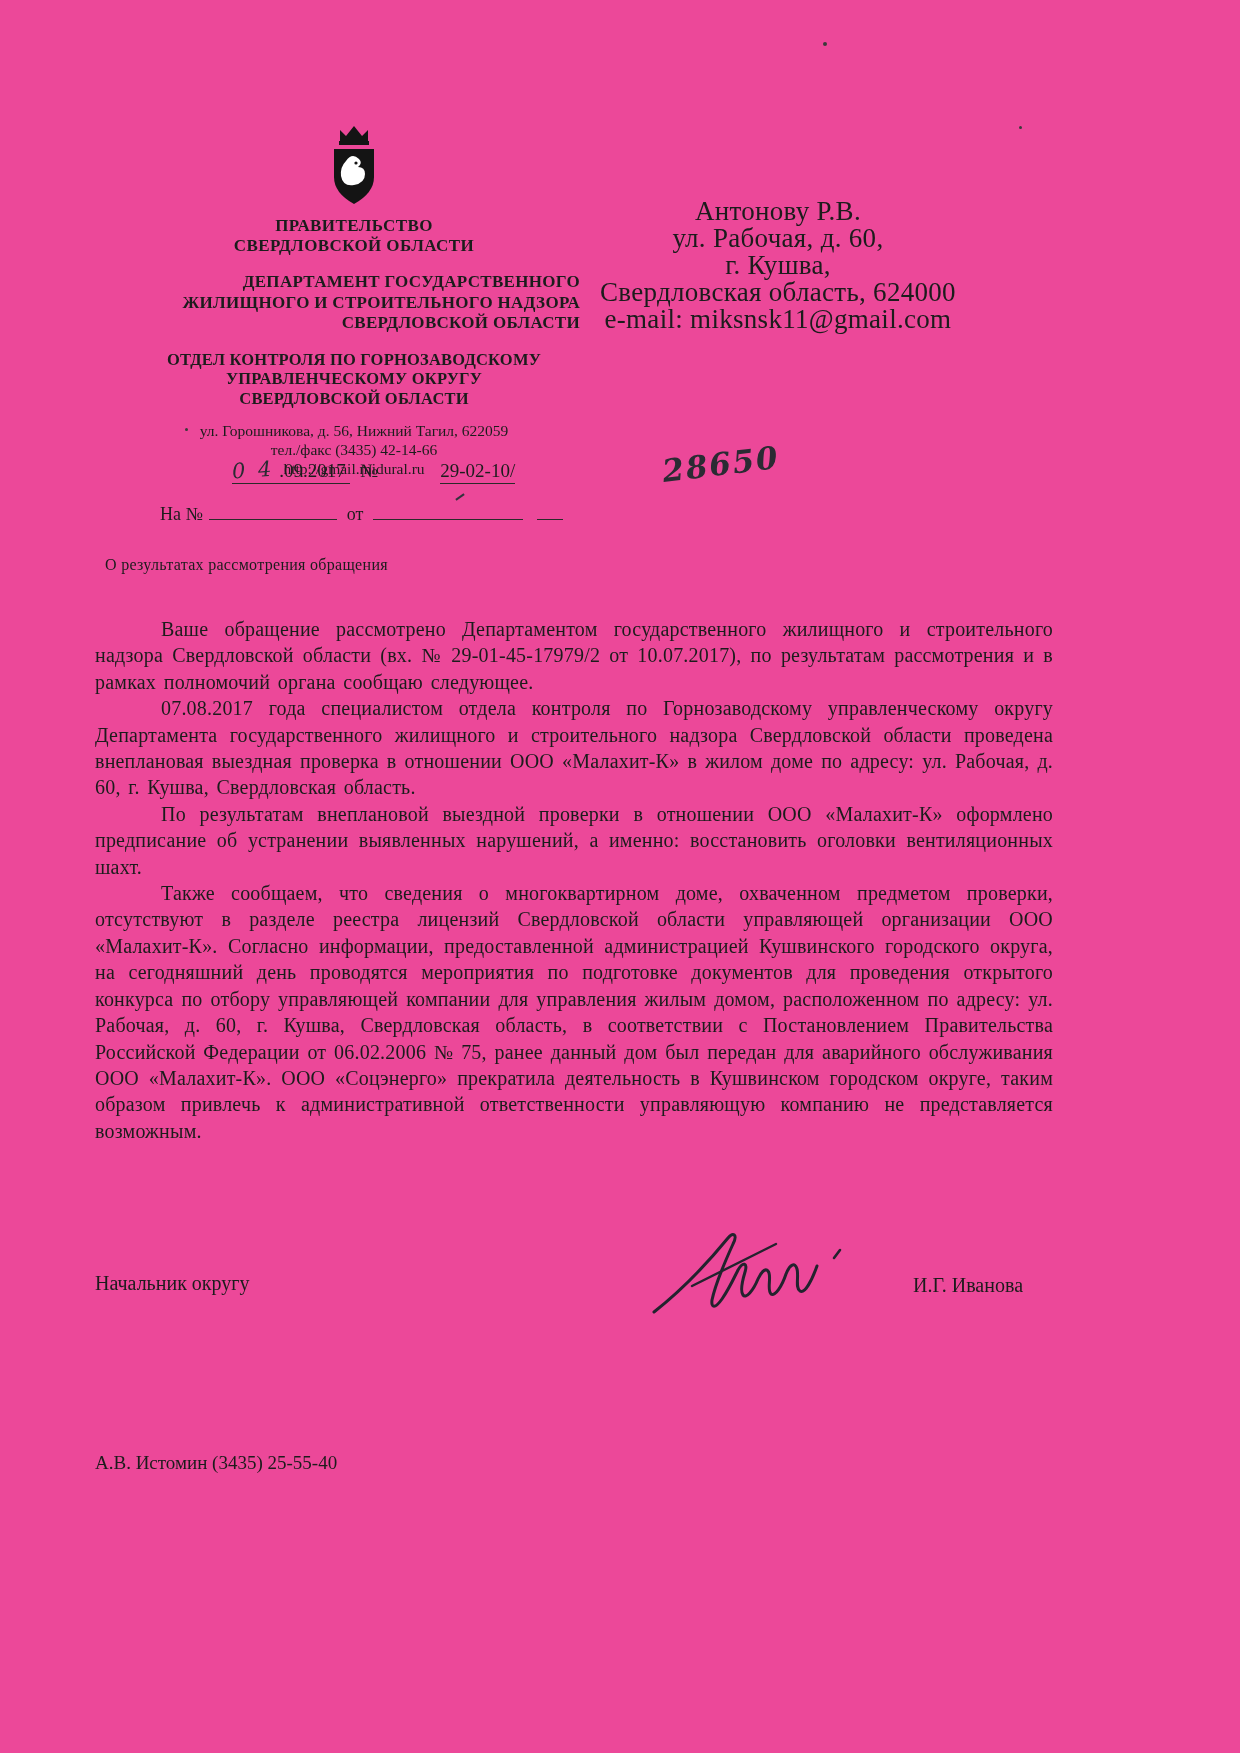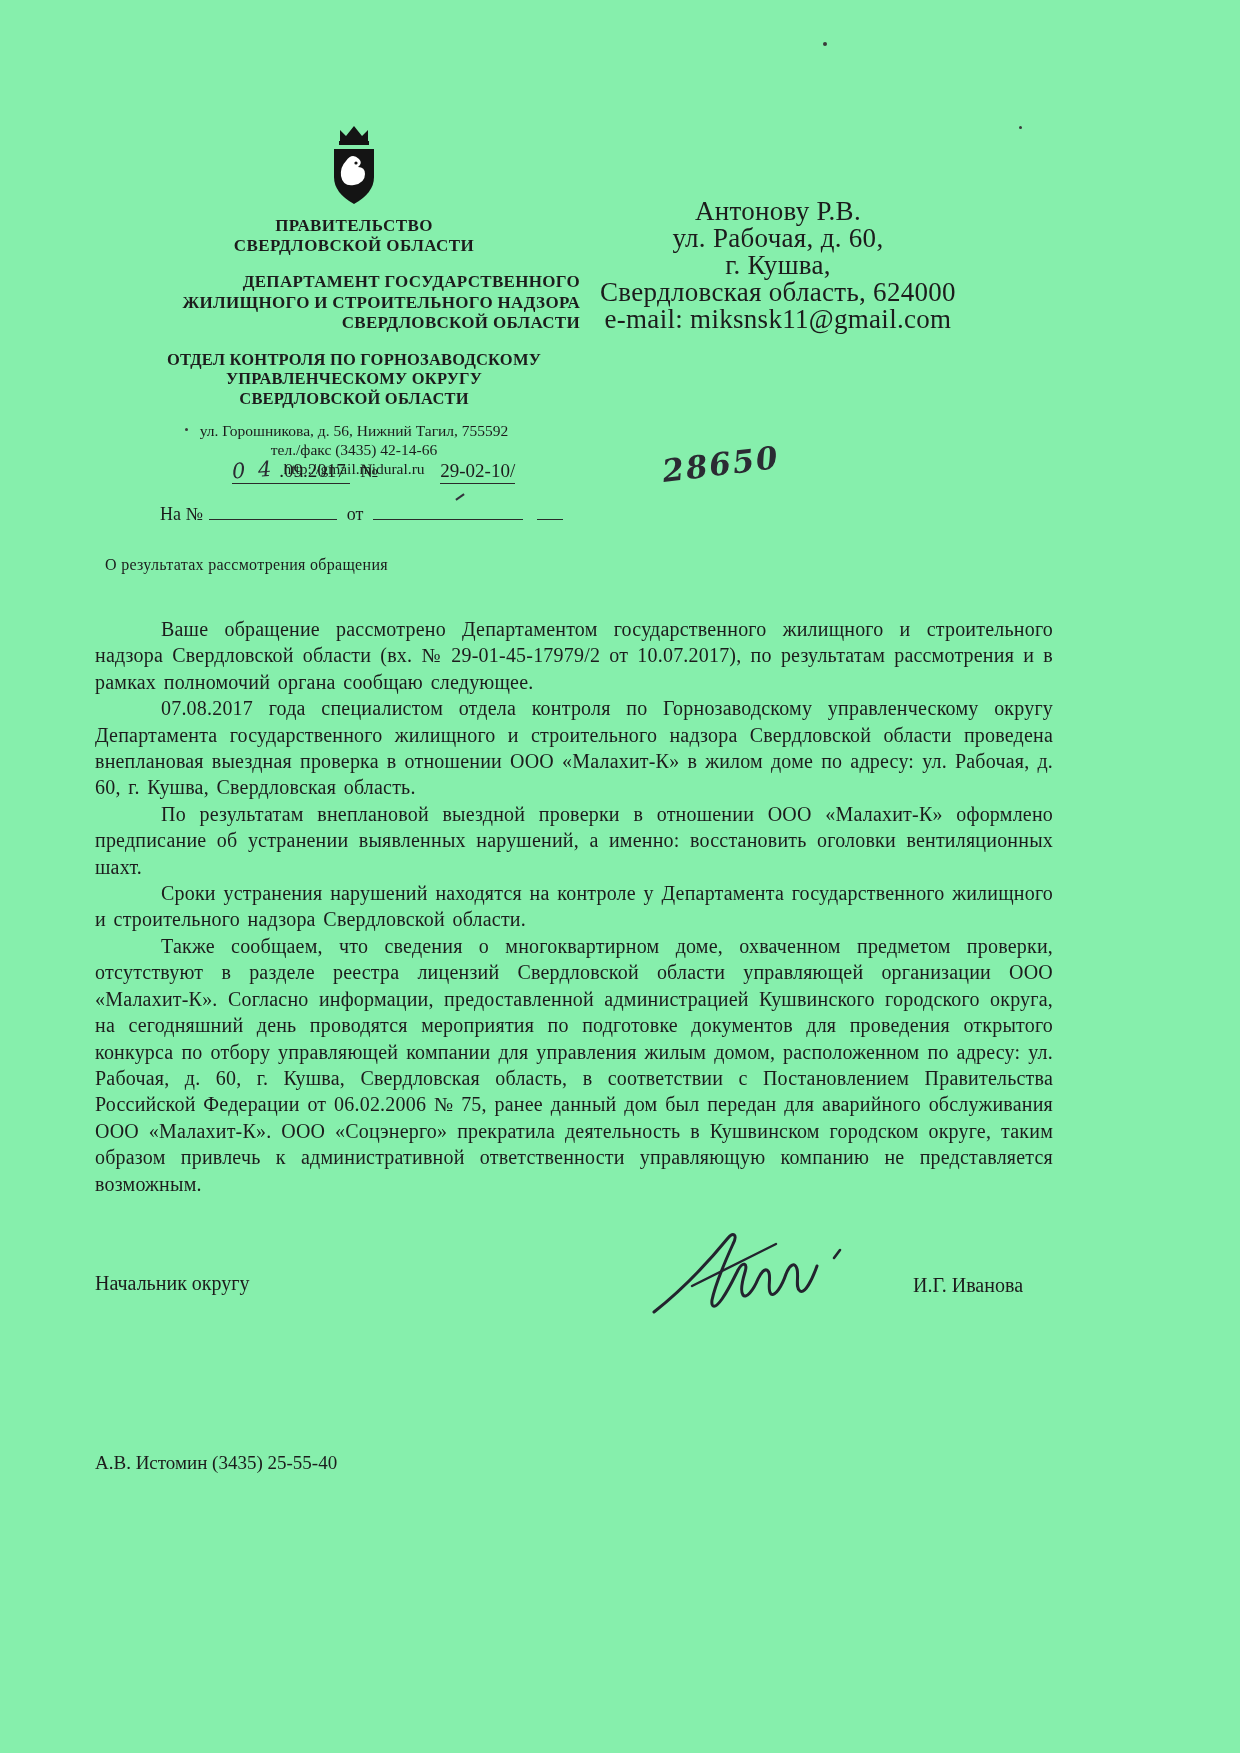--- a/index.html
+++ b/index.html
@@ -5,21 +5,21 @@
   html, body {
     margin: 0;
     padding: 0;
     background: #e8e8e8;
   }
   .page {
     position: relative;
     width: 1240px;
     height: 1753px;
     margin: 0 auto;
-    background: #86efac;
+    background: #ec4899;
     font-family: "Liberation Serif", serif;
     color: #1c1c1c;
     overflow: hidden;
   }
   .pre { white-space: pre-line; }
 
   
   .letterhead-left {
     position: absolute;
     left: 128px;
@@ -207,21 +207,21 @@
       </svg>
     </span>
     <div class="org-gov pre">ПРАВИТЕЛЬСТВО
 СВЕРДЛОВСКОЙ ОБЛАСТИ</div>
     <div class="org-dept pre">ДЕПАРТАМЕНТ ГОСУДАРСТВЕННОГО
 ЖИЛИЩНОГО И СТРОИТЕЛЬНОГО НАДЗОРА
 СВЕРДЛОВСКОЙ ОБЛАСТИ</div>
     <div class="org-div pre">ОТДЕЛ КОНТРОЛЯ ПО ГОРНОЗАВОДСКОМУ
 УПРАВЛЕНЧЕСКОМУ ОКРУГУ
 СВЕРДЛОВСКОЙ ОБЛАСТИ</div>
-    <div class="lh-address">ул. Горошникова, д. 56, Нижний Тагил, 755592</div>
+    <div class="lh-address">ул. Горошникова, д. 56, Нижний Тагил, 622059</div>
     <div class="lh-phone">тел./факс (3435) 42-14-66</div>
     <div class="lh-site">http://gmail.midural.ru</div>
   </div>
 
   <div class="date-line">
     <span class="u">
       <span class="hand hand-date">0 4</span>
       <span>.09.2017</span>
     </span>
     &nbsp;&nbsp;<span>№</span>&nbsp;&nbsp;
@@ -243,21 +243,20 @@
     <div>Свердловская область, 624000</div>
     <div>e-mail: miksnsk11@gmail.com</div>
   </div>
 
   <div class="subject">О результатах рассмотрения обращения</div>
 
   <div class="letter-body">
     <p>Ваше обращение рассмотрено Департаментом государственного жилищного и строительного надзора Свердловской области (вх. № 29-01-45-17979/2 от 10.07.2017), по результатам рассмотрения и в рамках полномочий органа сообщаю следующее.</p>
     <p>07.08.2017 года специалистом отдела контроля по Горнозаводскому управленческому округу Департамента государственного жилищного и строительного надзора Свердловской области проведена внеплановая выездная проверка в отношении ООО «Малахит-К» в жилом доме по адресу: ул. Рабочая, д. 60, г. Кушва, Свердловская область.</p>
     <p>По результатам внеплановой выездной проверки в отношении ООО «Малахит-К» оформлено предписание об устранении выявленных нарушений, а именно: восстановить оголовки вентиляционных шахт.</p>
-    <p>Сроки устранения нарушений находятся на контроле у Департамента государственного жилищного и строительного надзора Свердловской области.</p>
     <p>Также сообщаем, что сведения о многоквартирном доме, охваченном предметом проверки, отсутствуют в разделе реестра лицензий Свердловской области управляющей организации ООО «Малахит-К». Согласно информации, предоставленной администрацией Кушвинского городского округа, на сегодняшний день проводятся мероприятия по подготовке документов для проведения открытого конкурса по отбору управляющей компании для управления жилым домом, расположенном по адресу: ул. Рабочая, д. 60, г. Кушва, Свердловская область, в соответствии с Постановлением Правительства Российской Федерации от 06.02.2006 № 75, ранее данный дом был передан для аварийного обслуживания ООО «Малахит-К». ООО «Соцэнерго» прекратила деятельность в Кушвинском городском округе, таким образом привлечь к административной ответственности управляющую компанию не представляется возможным.</p>
   </div>
 
   <div class="sig-title">Начальник округу</div>
   <span class="sig-image">
     <svg width="200" height="95" viewBox="0 0 200 95" aria-hidden="true">
       <g stroke="#23232e" stroke-width="3" fill="none" stroke-linecap="round">
         <path d="M6 84 C34 62 62 32 80 10 C85 4 90 6 85 16 C75 38 67 58 64 72 C63 80 67 81 74 71 C81 61 86 50 90 42 C95 33 100 35 97 44 C94 54 92 63 95 67 C98 71 105 63 110 51 C114 42 119 39 121 45 C123 51 119 62 123 66 C127 69 134 58 138 46 C142 36 147 34 149 41 C151 48 147 60 152 63 C157 66 164 52 169 38"></path>
         <path d="M44 58 L128 16" stroke-width="2.4"></path>
         <path d="M186 30 L192 22" stroke-width="2.6"></path>

